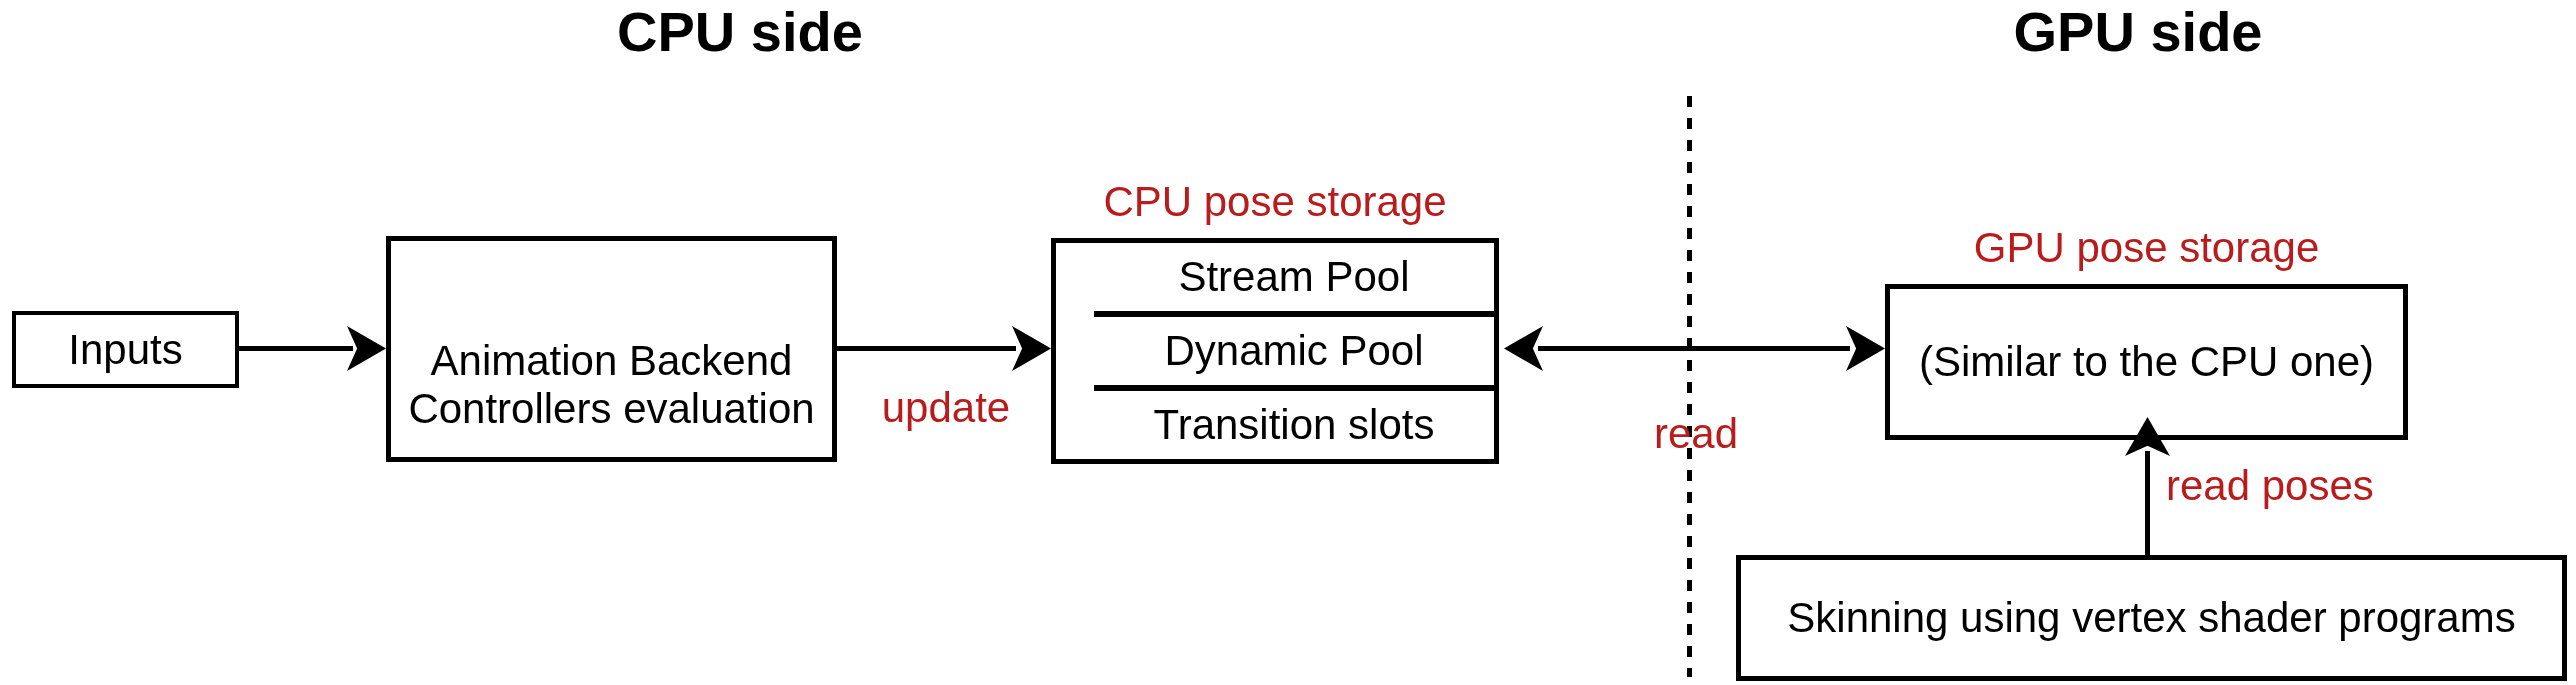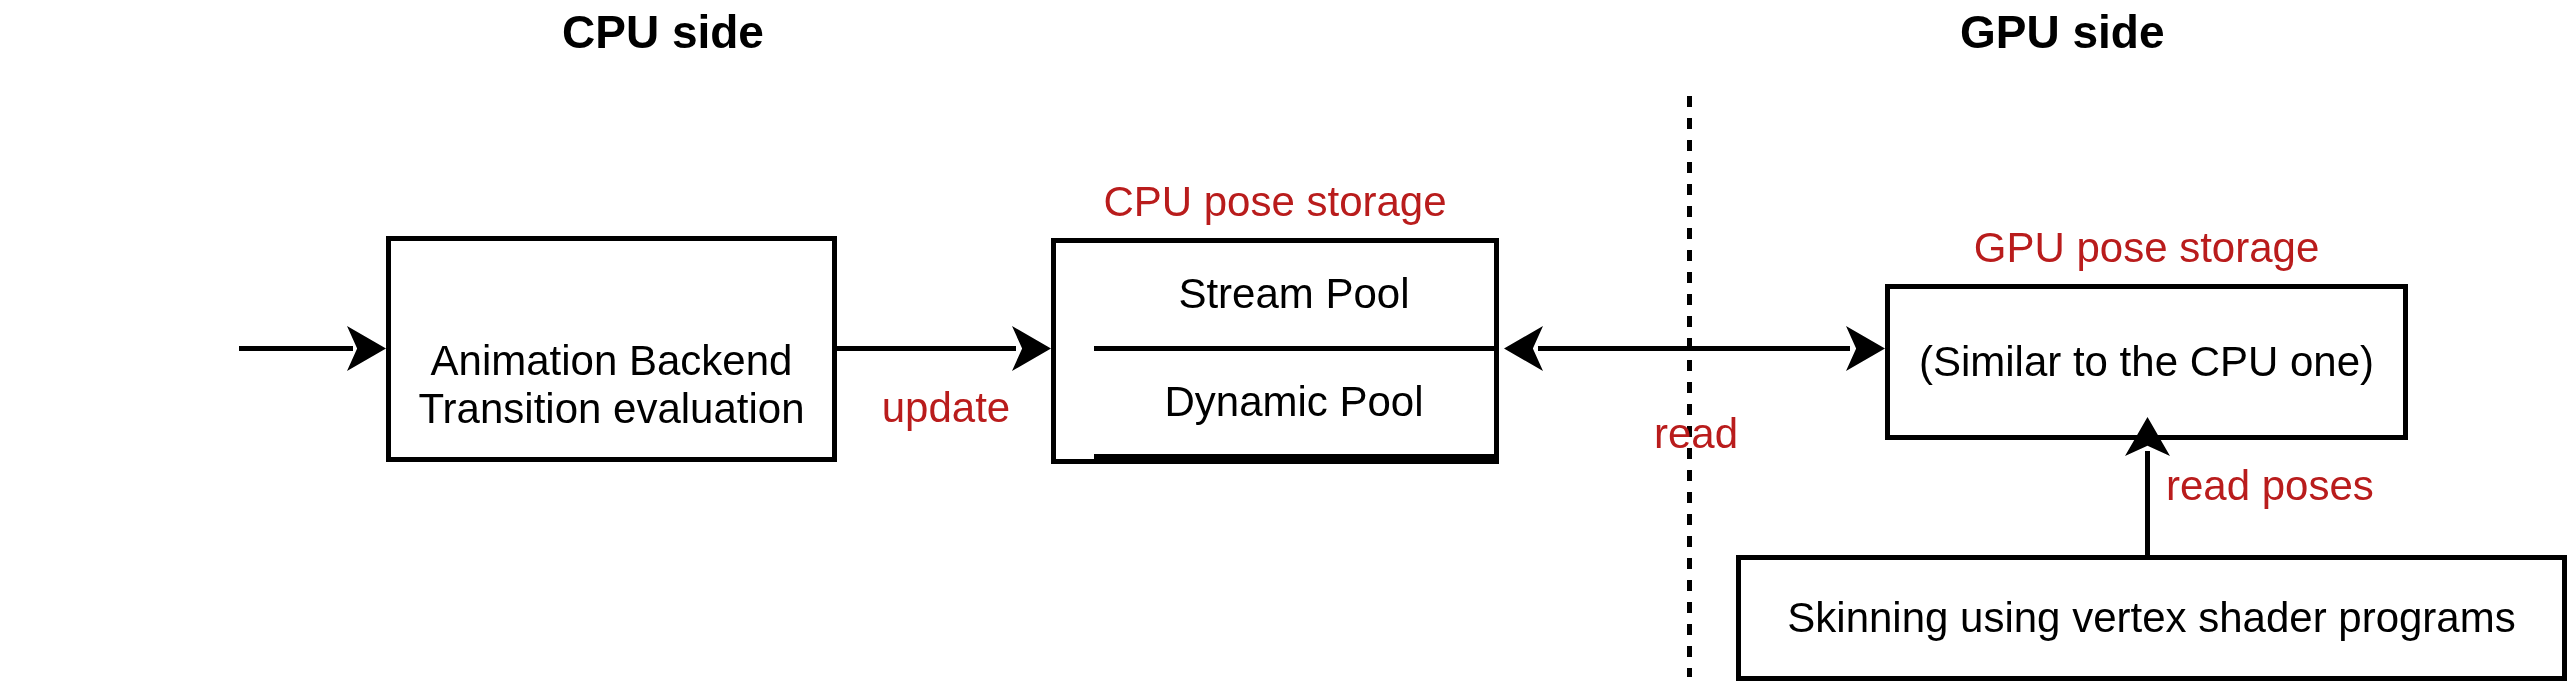--- a/index.html
+++ b/index.html
@@ -15,23 +15,24 @@
   .label {
     position: absolute;
     font-size: 42px;
     line-height: 48px;
     color: #b91c1c;
     text-align: center;
     white-space: nowrap;
   }
   .side-title {
     position: absolute;
-    font-size: 46px;
+    font-size: 56px;
     line-height: 48px;
     font-weight: bold;
+    text-align: center;
     white-space: nowrap;
   }
   .node {
     position: absolute;
     border: 5.3px solid #000000;
     background: #ffffff;
     box-sizing: border-box;
     display: flex;
     align-items: center;
     justify-content: center;
@@ -84,40 +85,44 @@
 </head>
 <body>
 
 <div id="page">
 
   <div class="side-title" style="left:562px; top:7.7px; width:356px;">CPU side</div>
   <div class="side-title" style="left:1960px; top:7.7px; width:356px;">GPU side</div>
 
   <div class="dashed-divider" style="left:1687px; top:96px; height:581px;"></div>
 
+  <div class="node" style="left:12px; top:311px; width:227px; height:77px; border-width:4.8px;">
+    <div class="txt">Inputs</div>
+  </div>
 
   <div class="hline" style="left:239px; top:346px; width:114px;"></div>
   <div class="head right" style="left:347px; top:326px; width:39px; height:45px;"></div>
 
   <div class="node two-line" style="left:386px; top:236px; width:451px; height:226px;">
     <div class="txt">Animation Backend</div>
-    <div class="txt">Transition evaluation</div>
+    <div class="txt">Controllers evaluation</div>
   </div>
 
   <div class="hline" style="left:837px; top:346px; width:179px;"></div>
   <div class="head right" style="left:1012px; top:326px; width:39px; height:45px;"></div>
   <div class="label" style="left:827px; top:384px; width:238px;">update</div>
 
   <div class="label" style="left:1051px; top:178px; width:448px;">CPU pose storage</div>
 
   <div class="stack" style="left:1051px; top:238px; width:448px; height:226px;">
     <div class="row">Stream Pool</div>
     <div class="divider"></div>
     <div class="row">Dynamic Pool</div>
     <div class="divider"></div>
+    <div class="row">Transition slots</div>
   </div>
 
   <div class="head left" style="left:1504px; top:326px; width:39px; height:45px;"></div>
   <div class="hline" style="left:1538px; top:346px; width:312px;"></div>
   <div class="head right" style="left:1846px; top:326px; width:39px; height:45px;"></div>
   <div class="label" style="left:1577px; top:410px; width:238px;">read</div>
 
   <div class="label" style="left:1885px; top:224px; width:523px;">GPU pose storage</div>
 
   <div class="node" style="left:1885px; top:284px; width:523px; height:156px;">

